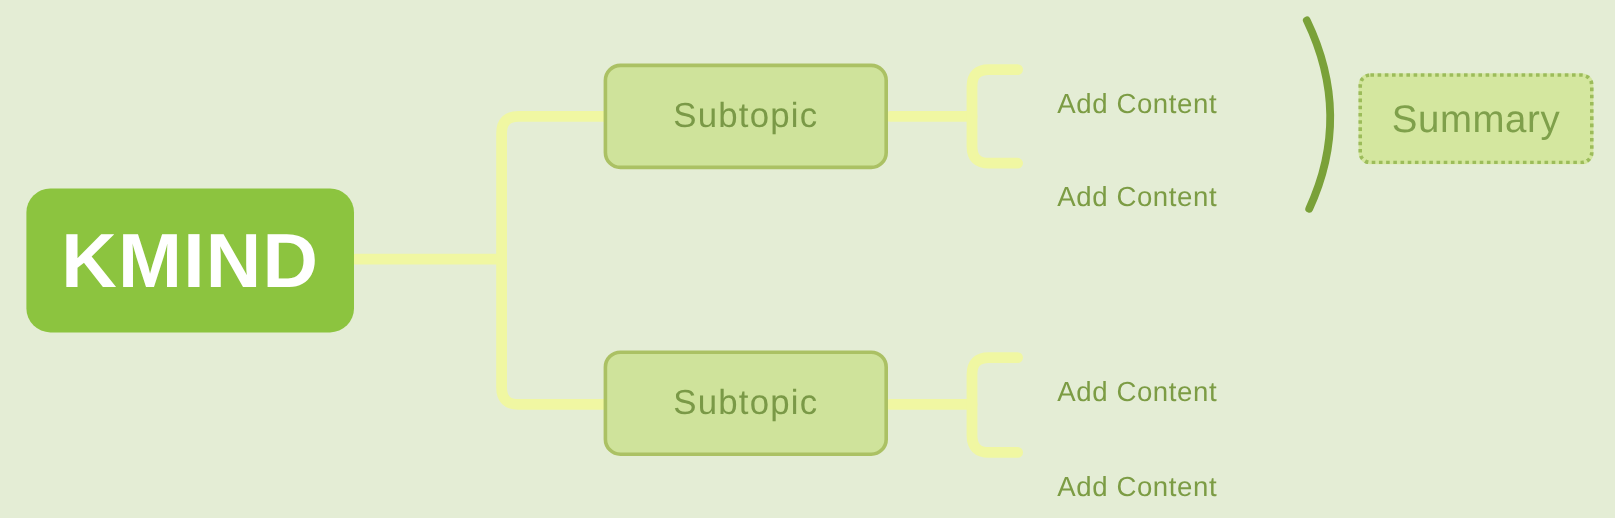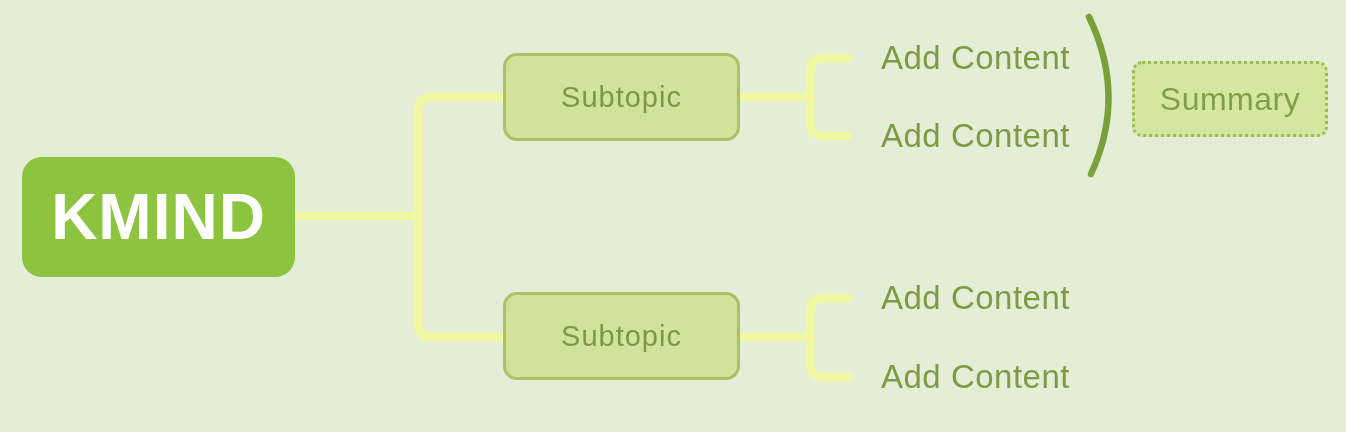--- a/index.html
+++ b/index.html
@@ -74,24 +74,25 @@
   }
   .subtopic-node.pos-top { top: 53px; }
   .subtopic-node.pos-bottom { top: 292px; }
   .leaf-label {
     position: absolute;
     left: 881px;
     height: 36px;
     display: flex;
     align-items: center;
     color: var(--leaf_text);
-    font-size: 33px;
+    font-size: 23px;
     letter-spacing: 0.5px;
     white-space: nowrap;
     cursor: pointer;
+    margin-top: 28px;
   }
   .leaf-label.pos-1 { top: 40px; }
   .leaf-label.pos-2 { top: 118px; }
   .leaf-label.pos-3 { top: 280px; }
   .leaf-label.pos-4 { top: 359px; }
   .summary-node {
     left: 1132px; top: 61px;
     width: 196px; height: 76px;
     background: var(--summary_fill);
     border: 3px dotted var(--summary_border);

